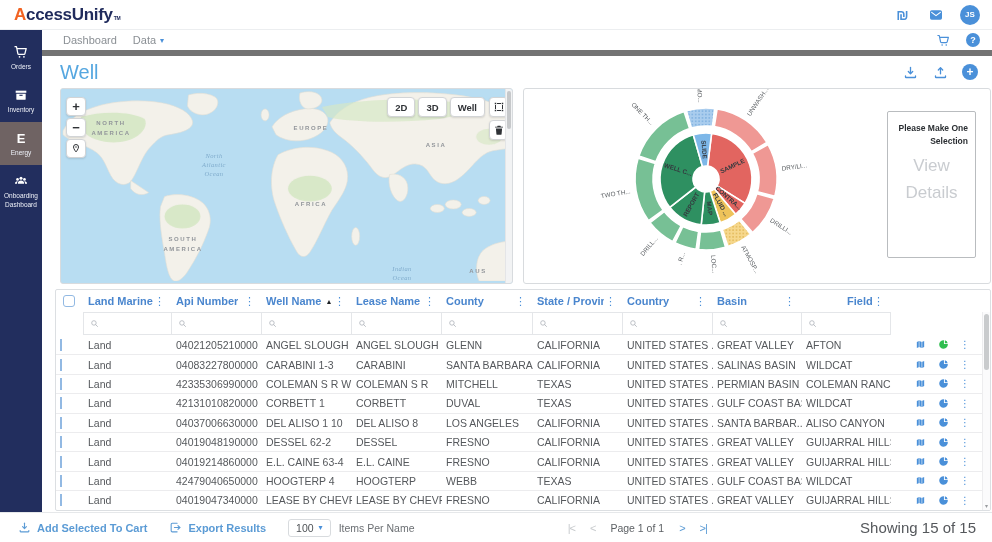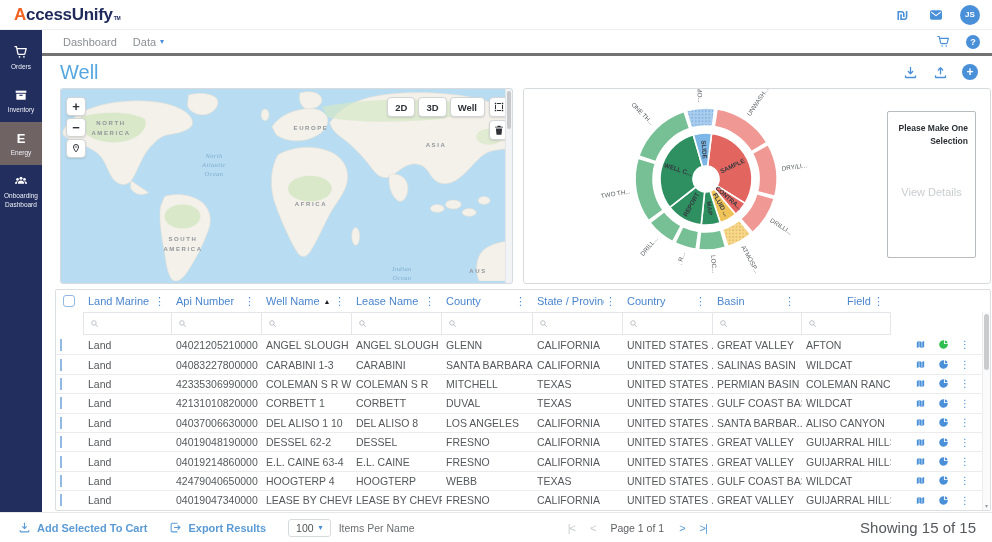--- a/index.html
+++ b/index.html
@@ -25,21 +25,21 @@
            display:flex;flex-direction:column;align-items:stretch;padding-top:6px;}
   .sb-item{display:flex;flex-direction:column;align-items:center;gap:3px;padding:8px 1px;cursor:pointer;}
   .sb-item.active{background:#6f6363;}
   .sb-icon{width:17px;height:16px;color:#fff;display:flex;align-items:center;justify-content:center;}
   .sb-icon svg{width:16px;height:16px;}
   .sb-e{font-size:13px;font-weight:700;color:#fff;font-family:"Liberation Sans",sans-serif;}
   .sb-label{font-size:6.5px;color:#eef1f8;text-align:center;line-height:1.25;}
 
   
   .main{position:absolute;left:42px;top:30px;right:0;bottom:0;background:#fff;}
-  .nav-row{height:26px;display:flex;align-items:center;padding:0 12px 0 21px;border-bottom:3px solid #737373;}
+  .nav-row{height:26px;display:flex;align-items:center;padding:0 12px 0 21px;border-bottom:6px solid #737373;}
   .crumb{font-size:11px;color:#8a8f94;margin-right:16px;cursor:pointer;display:flex;align-items:center;gap:4px;}
   .crumb .caret{color:#4a90d9;font-size:8px;}
   .nav-right{margin-left:auto;display:flex;align-items:center;gap:14px;}
   .nav-right .ticon svg{width:15px;height:15px;}
   .help-circle{width:14px;height:14px;border-radius:50%;background:#4a90d9;color:#fff;font-size:9px;font-weight:700;
                display:flex;align-items:center;justify-content:center;cursor:pointer;}
 
   .title-row{height:32px;display:flex;align-items:center;padding:0 14px 0 18px;}
   .page-title{font-size:20px;color:#56a7e0;font-weight:400;}
   .title-icons{margin-left:auto;display:flex;align-items:center;gap:13px;}
@@ -71,30 +71,30 @@
   .map-scroll .thumb{position:absolute;left:1px;right:1px;top:2px;height:38px;background:#c6c8ca;border-radius:3px;}
 
   
   .sunburst{position:absolute;left:0;top:0;width:467px;height:193px;overflow:visible;}
   .sb-lab-out{font-size:6.3px;fill:#5c6064;}
   .sb-lab-in{font-size:6.3px;font-weight:700;fill:#343a3f;}
   .select-card{position:absolute;right:14px;top:22px;width:89px;height:147px;border:1px solid #b9bcbf;
                border-radius:2px;background:#fff;padding:10px 7px;}
   .sc-head{font-size:8.5px;font-weight:700;color:#2b2f33;text-align:right;line-height:1.5;}
   .sc-record{font-size:11.5px;color:#4e5256;margin-top:16px;line-height:1.5;}
-  .sc-view{font-size:11px;color:#c9ccd0;text-align:center;margin-top:36px;line-height:1.6;cursor:default;}
+  .sc-view{font-size:17px;color:#c9ccd0;text-align:center;margin-top:4px;line-height:1.6;cursor:default;}
 
   
   .table-wrap{margin:5px 1px 0 13px;border:1px solid #dcdfe2;border-radius:2px;position:relative;
               height:222px;overflow:hidden;background:#fff;}
   .tgrid{display:grid;grid-template-columns:28px 88px 90px 90px 90px 91px 90px 90px 89px 89px minmax(0,1fr);
          align-items:center;}
   .t-head{height:22px;}
   .th{display:flex;align-items:center;justify-content:space-between;padding:0 6px 0 4px;height:100%;}
-  .th-label{color:#4a86ce;font-size:11px;font-weight:400;white-space:nowrap;overflow:hidden;}
+  .th-label{color:#4a86ce;font-size:11px;font-weight:700;white-space:nowrap;overflow:hidden;}
   .th-kebab{color:#4a90d9;font-size:11px;cursor:pointer;padding:0 1px;}
   .sort-asc{font-size:7px;color:#1d2024;margin-left:4px;}
   .cb{width:12px;height:12px;border:1.5px solid #92b9e3;border-radius:3px;background:#fff;margin:0 auto;cursor:pointer;}
   .t-filter{height:23px;}
   .filter-box{height:23px;border:1px solid #e4e6e9;background:#fff;display:flex;align-items:center;
               padding-left:6px;margin-left:-1px;cursor:text;}
   .filter-box svg{width:9px;height:9px;}
   .t-body{position:relative;height:177px;overflow:hidden;}
   .t-row{height:19.4px;border-top:1px solid #ececee;font-size:10.5px;color:#55585c;cursor:default;}
   .t-row:first-child{border-top:none;}

